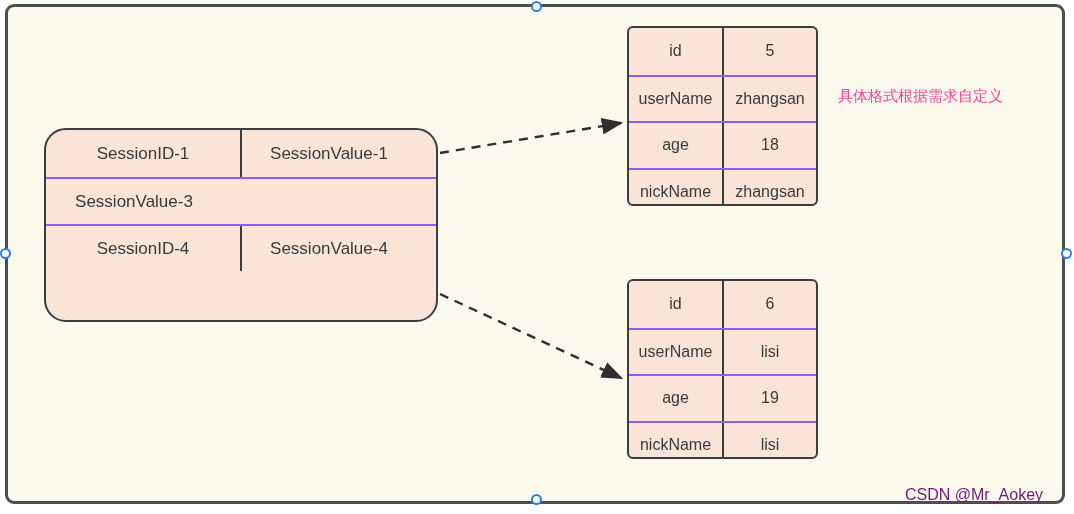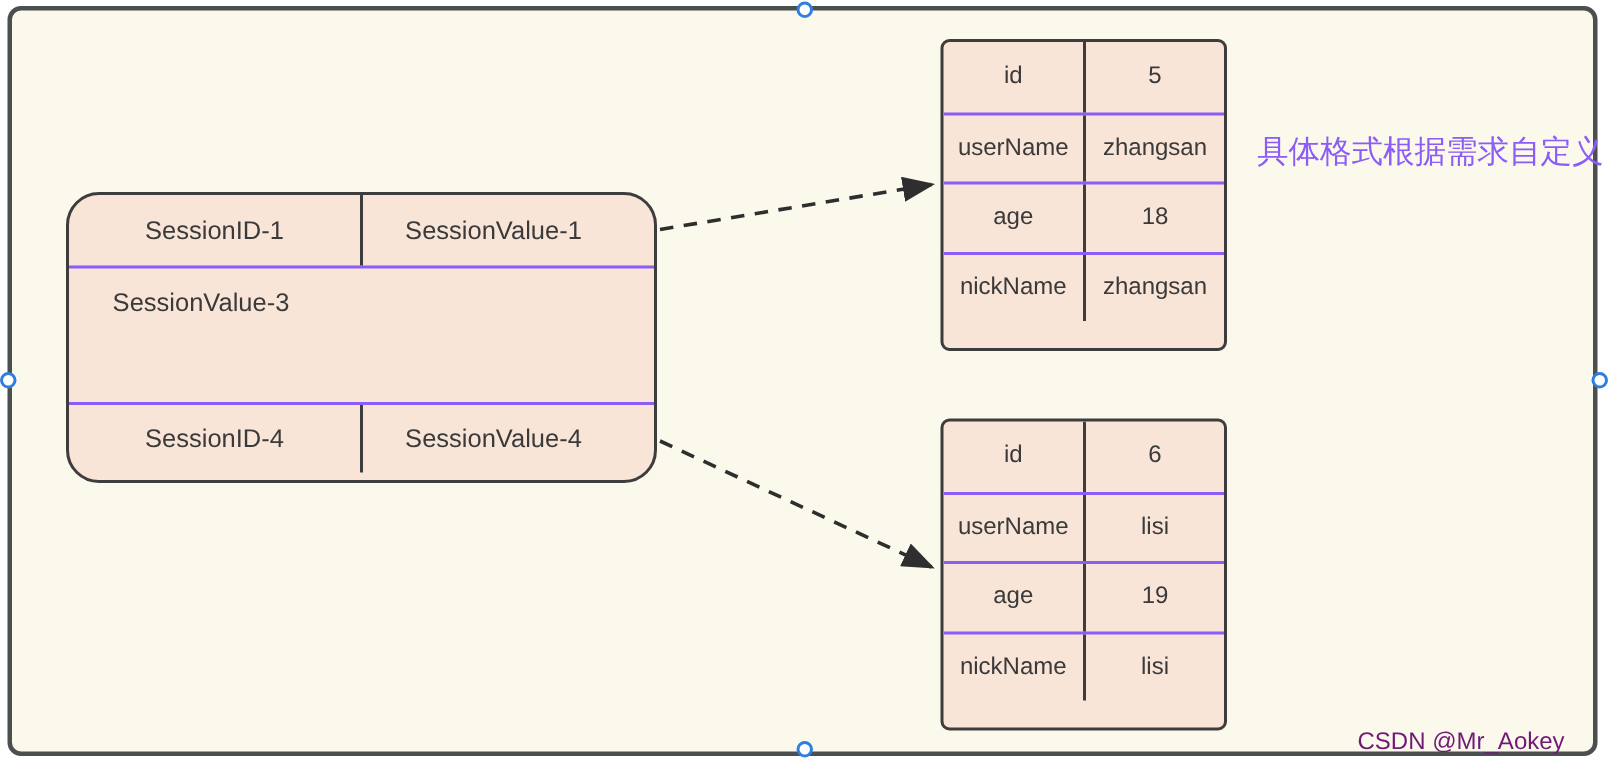--- a/index.html
+++ b/index.html
@@ -81,29 +81,29 @@
 
   
   #session-table {
     left: 44px;
     top: 128px;
     width: 394px;
     height: 194px;
     border-radius: 22px;
   }
   #session-table .row { height: 47px; }
-  #session-table .row:last-child { height: 47px; margin-top: 44px; }
+  #session-table .row:last-child { height: 47px; }
   #session-table .cell { font-size: 17px; }
   #session-table .cell.key  { width: 194px; }
   #session-table .cell.val  { width: 176px; }
 
   
   .detail-table {
     width: 191px;
-    height: 208px;
+    height: 180px;
   }
   .detail-table .row { height: 46.5px; }
   .detail-table .cell { font-size: 16px; }
   .detail-table .cell.key { width: 93px; }
   .detail-table .cell.val { width: 94px; }
 
   #detail-table-1 { left: 627px; top: 26px; }
   #detail-table-2 { left: 627px; top: 279px; }
 
   
@@ -115,22 +115,22 @@
     height: 514px;
     z-index: 20;
     pointer-events: none;
   }
 
   
   #note {
     position: absolute;
     left: 838px;
     top: 87px;
-    font-size: 21px;
-    color: #8b5cf6;
+    font-size: 15px;
+    color: #ec4899;
     white-space: nowrap;
     z-index: 15;
   }
 
   
   #watermark {
     position: absolute;
     left: 905px;
     top: 486px;
     font-size: 16px;

